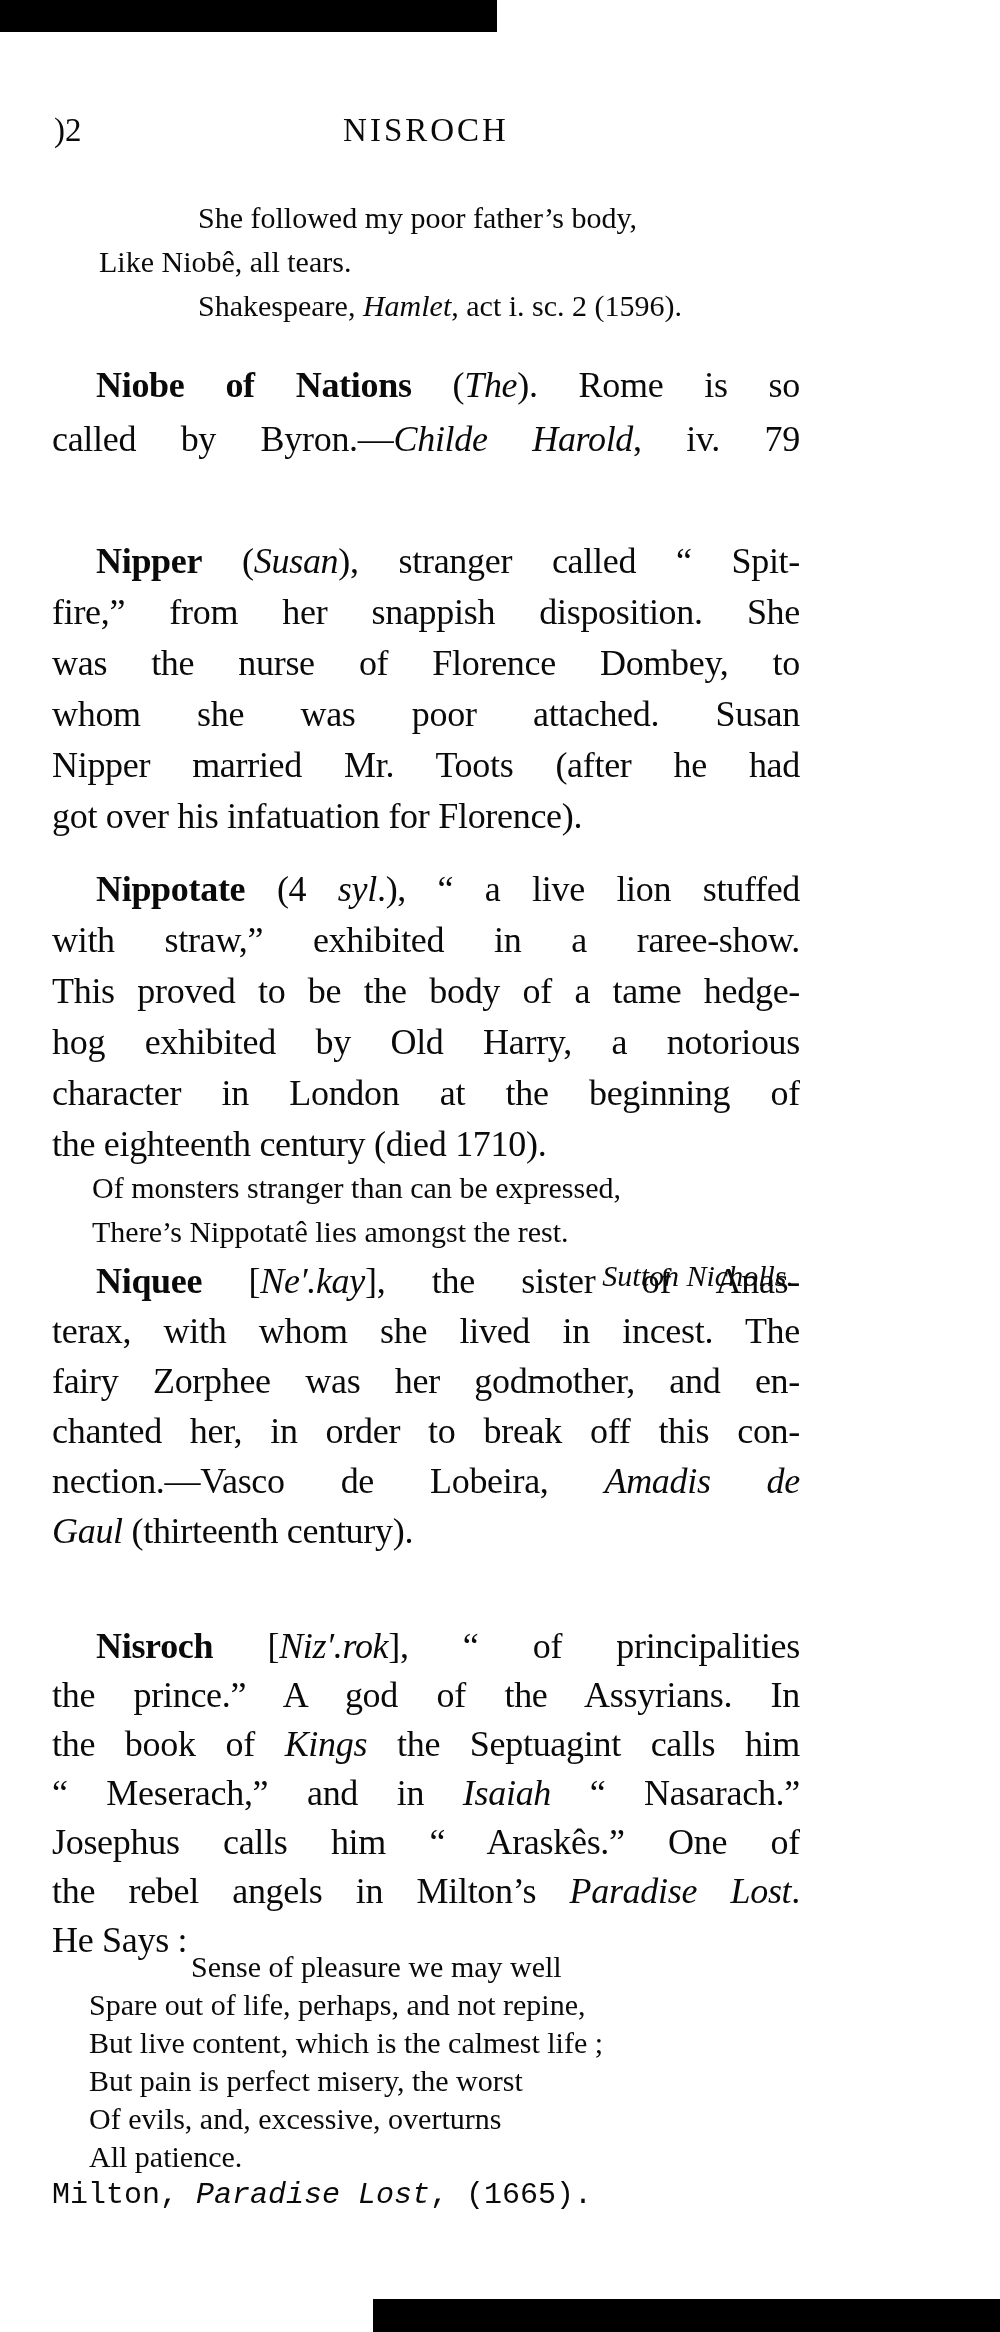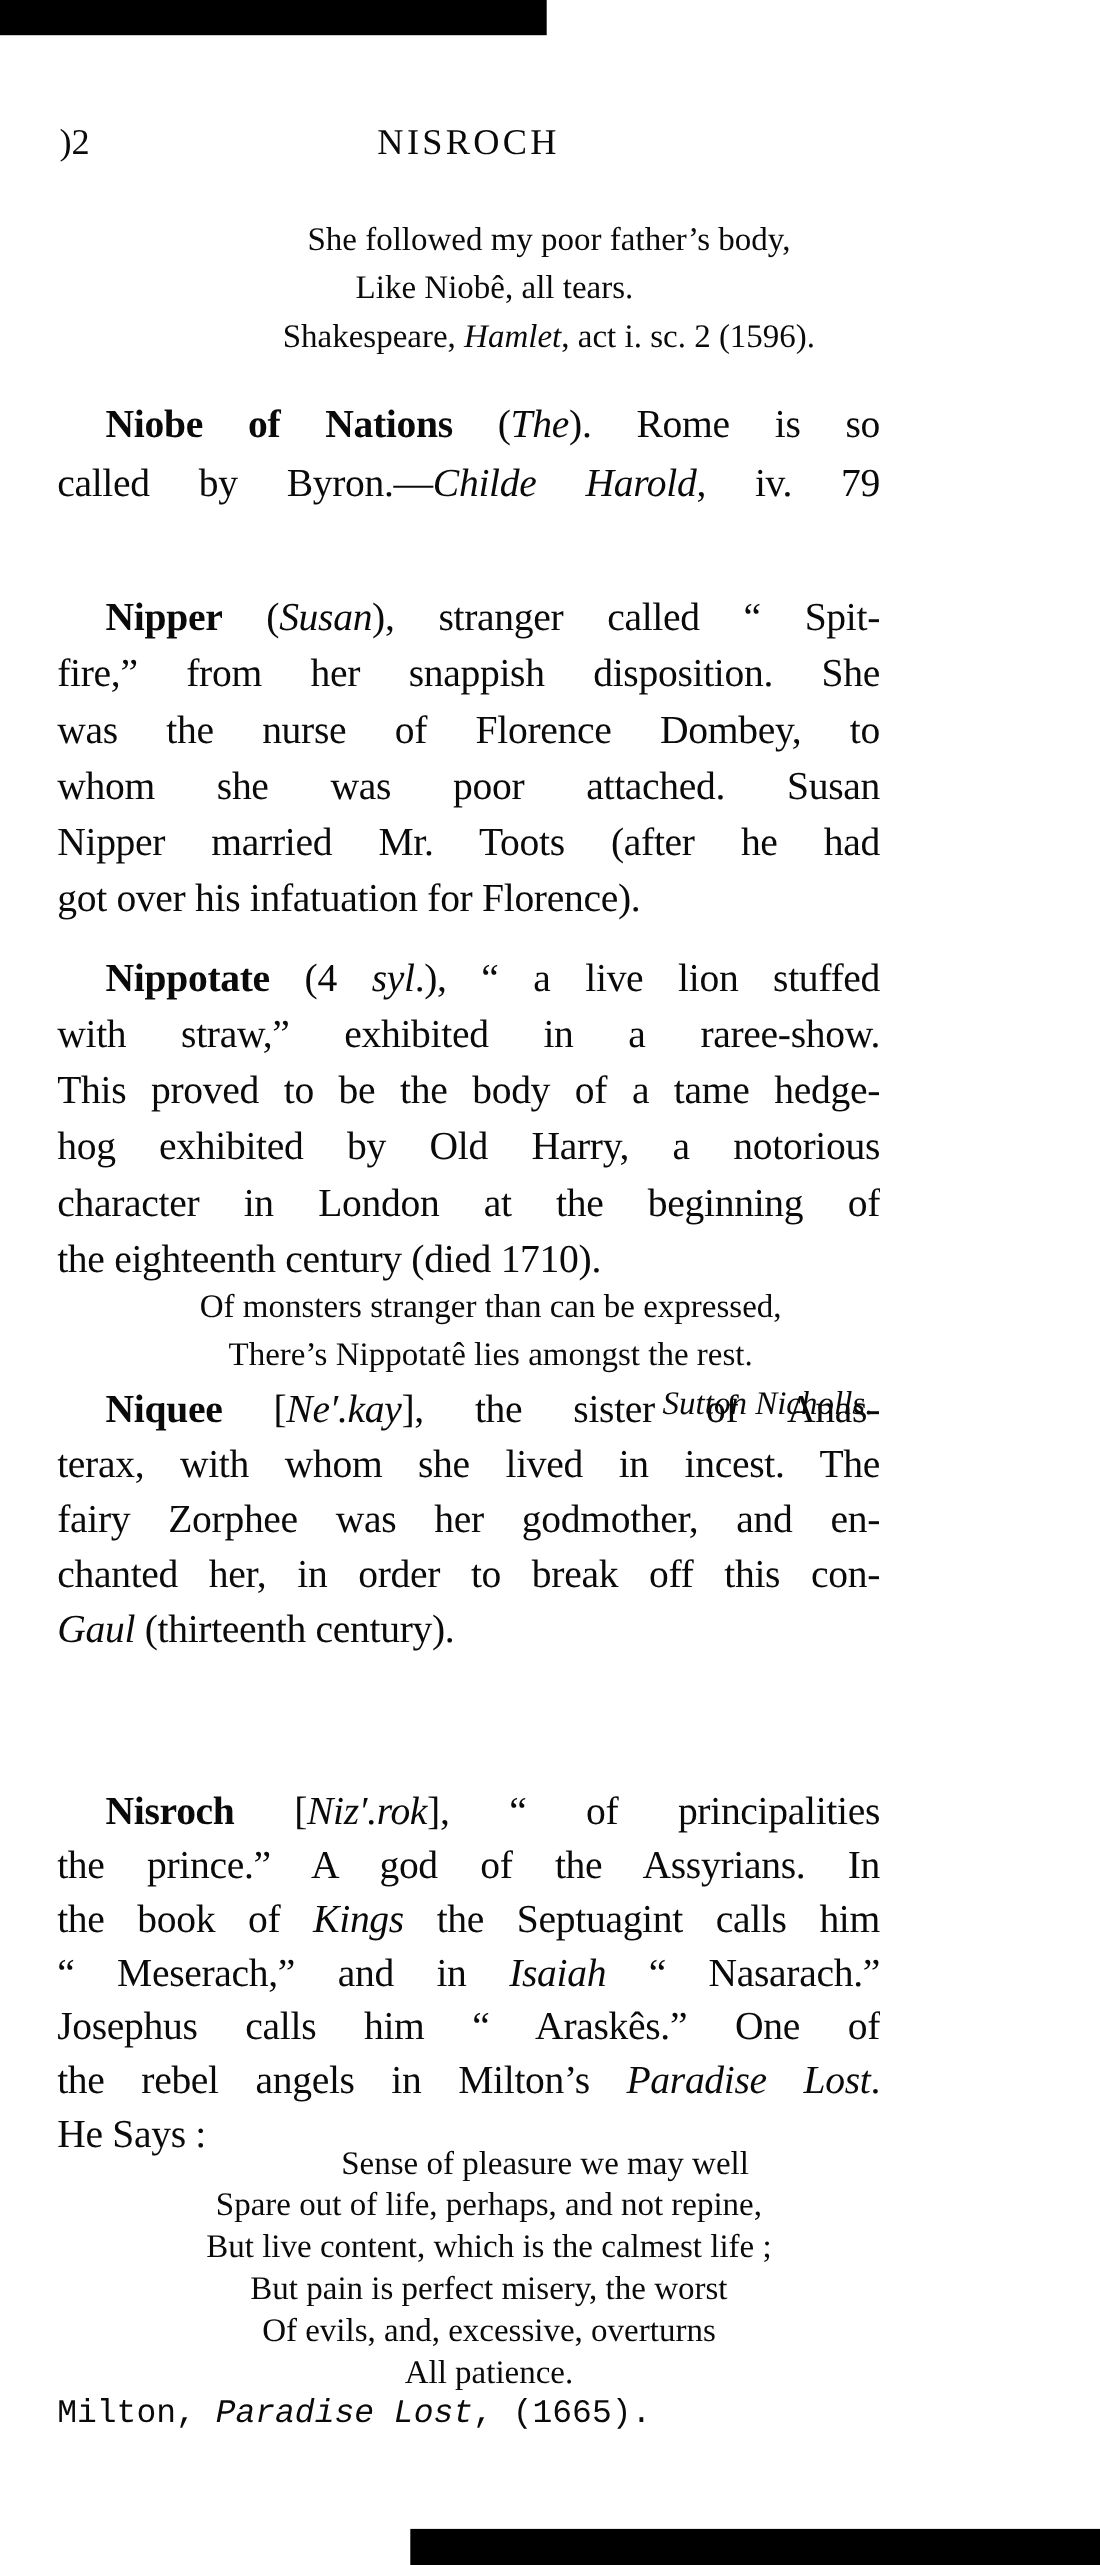--- a/index.html
+++ b/index.html
@@ -14,21 +14,21 @@
   .head-title{font-size:33px;letter-spacing:3px;}
 
   .blk{position:absolute;left:52px;width:748px;}
   .blk .line{overflow:hidden;}
   .body .line{font-size:36px;letter-spacing:-0.3px;text-align:justify;text-align-last:justify;}
   .body .line.last{text-align-last:left;}
   .lh49 .line{line-height:49px;height:49px;}
   .lh50 .line{line-height:50px;height:50px;}
   .lh51 .line{line-height:51px;height:51px;}
   .lh54 .line{line-height:54px;height:54px;}
-  .quote .line{font-size:30px;line-height:44px;height:44px;text-align:center;}
+  .quote .line{font-size:30px;line-height:44px;height:44px;text-align:left;}
   .quote.tight .line{line-height:38px;height:38px;}
   .ind-entry{padding-left:44px;}
   .ind-a{padding-left:146px;}
   .ind-b{padding-left:47px;}
   .ind-c{padding-left:40px;}
   .ind-d{padding-left:139px;}
   .ind-e{padding-left:37px;}
   .attr{font-size:30px;}
   .attr.right{text-align:right;padding-right:6px;}
   .attr.milton{text-align:left;padding-right:44px;font-family:Liberation Mono, monospace;}
@@ -81,20 +81,21 @@
     <div class="line ind-c"><span>Of monsters stranger than can be expressed,</span></div>
     <div class="line ind-c"><span>There’s Nippotatê lies amongst the rest.</span></div>
     <div class="line attr right"><span class="it">Sutton Nicholls.</span></div>
   </div>
 
   <div class="blk body lh50" style="top:1240px;margin-top:16px;">
     <div class="line ind-entry"><span class="b">Niquee</span><span> [</span><span class="it">Ne′.kay</span><span>], the sister of Anas-</span></div>
     <div class="line"><span>terax, with whom she lived in incest.  The</span></div>
     <div class="line"><span>fairy Zorphee was her godmother, and en-</span></div>
     <div class="line"><span>chanted her, in order to break off this con-</span></div>
+    <div class="line"><span>nection.—Vasco de Lobeira, </span><span class="it">Amadis de</span></div>
     <div class="line last"><span class="it">Gaul</span><span> (thirteenth century).</span></div>
   </div>
 
   <div class="blk body lh49" style="top:1622px;">
     <div class="line ind-entry"><span class="b">Nisroch</span><span> [</span><span class="it">Niz′.rok</span><span>], “ of principalities</span></div>
     <div class="line"><span>the prince.”  A god of the Assyrians.  In</span></div>
     <div class="line"><span>the book of </span><span class="it">Kings</span><span> the Septuagint calls him</span></div>
     <div class="line"><span>“ Meserach,” and in </span><span class="it">Isaiah</span><span> “ Nasarach.”</span></div>
     <div class="line"><span>Josephus calls him “ Araskês.”  One of</span></div>
     <div class="line"><span>the rebel angels in Milton’s </span><span class="it">Paradise Lost</span><span>.</span></div>

